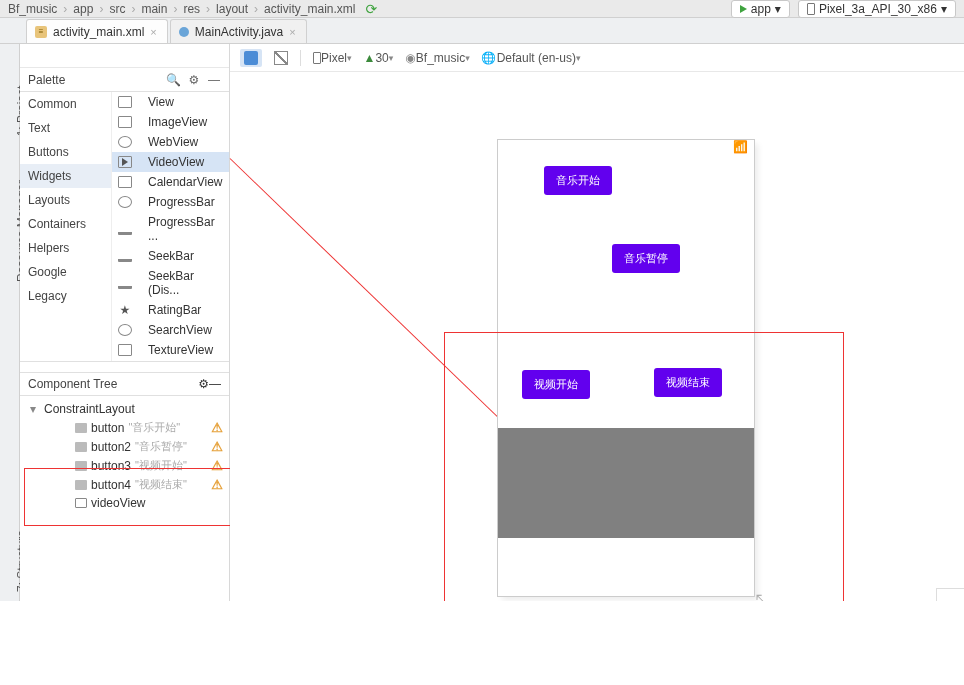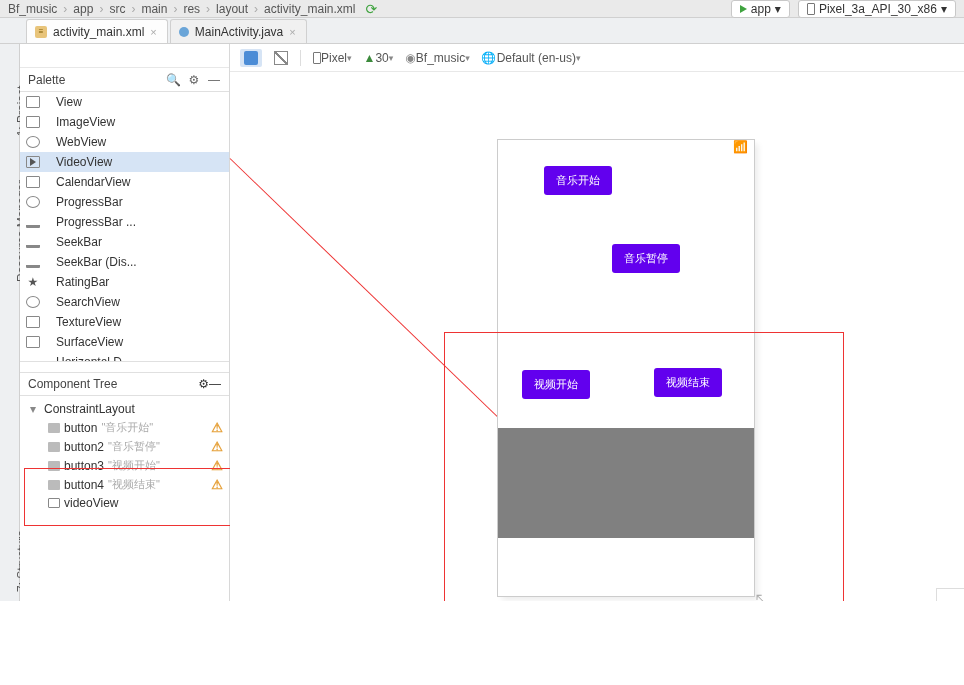--- a/index.html
+++ b/index.html
@@ -51,21 +51,21 @@
 .pal-item .pi-ico.bar { border: none; border-bottom: 3px solid #888; }
 
 .comp-hd { height: 24px; display: flex; align-items: center; padding: 0 8px; border-bottom: 1px solid #e0e0e0; border-top: 1px solid #e0e0e0; margin-top: 10px; }
 .comp-hd .title { flex: 1; color: #444; }
 .comp-tree { padding: 4px 0; position: relative; }
 .ct-row { display: flex; align-items: center; padding: 2px 6px 2px 10px; gap: 4px; }
 .ct-row .ct-ico { width: 12px; height: 10px; background: #bbb; border-radius: 1px; flex-shrink: 0; }
 .ct-row .ct-name { color: #333; }
 .ct-row .ct-hint { color: #aaa; font-size: 11px; }
 .ct-row .warn { margin-left: auto; color: #e6a23c; font-weight: bold; font-size: 13px; }
-.ct-row.child { padding-left: 28px; }
+.ct-row.child { padding-left: 28px; margin-left: 27px; }
 .ct-row .tree-caret { color: #888; width: 10px; }
 .red-box-tree { position: absolute; border: 1px solid #e33; pointer-events: none; }
 
 .designer { flex: 1; background: #fff; position: relative; }
 .des-tool1 { height: 28px; border-bottom: 1px solid #e8e8e8; display: flex; align-items: center; gap: 12px; padding: 0 10px; }
 .des-tool2 { height: 26px; border-bottom: 1px solid #e8e8e8; display: flex; align-items: center; gap: 10px; padding: 0 10px; }
 .tbtn { display: flex; align-items: center; color: #555; }
 .tbtn.active { background: #d6e4f5; padding: 2px 4px; border-radius: 2px; }
 .tbtn .caret { font-size: 9px; color: #888; }
 .blue-sq { width: 14px; height: 14px; background: #4b8cd6; border-radius: 2px; }
@@ -157,20 +157,31 @@
       <div class="blank-top"></div>
 
       <div class="palette-hd">
         <span class="title">Palette</span>
         <span class="ico">🔍</span>
         <span class="ico">⚙</span>
         <span class="ico">—</span>
       </div>
 
       <div class="palette-body">
+        <div class="pal-cats">
+          <div class="pal-cat">Common</div>
+          <div class="pal-cat">Text</div>
+          <div class="pal-cat">Buttons</div>
+          <div class="pal-cat sel">Widgets</div>
+          <div class="pal-cat">Layouts</div>
+          <div class="pal-cat">Containers</div>
+          <div class="pal-cat">Helpers</div>
+          <div class="pal-cat">Google</div>
+          <div class="pal-cat">Legacy</div>
+        </div>
         <div class="pal-items">
           <div class="pal-item">
               <span class="pi-ico"></span>
               <span>View</span>
             </div>
           <div class="pal-item">
               <span class="pi-ico"></span>
               <span>ImageView</span>
             </div>
           <div class="pal-item">

